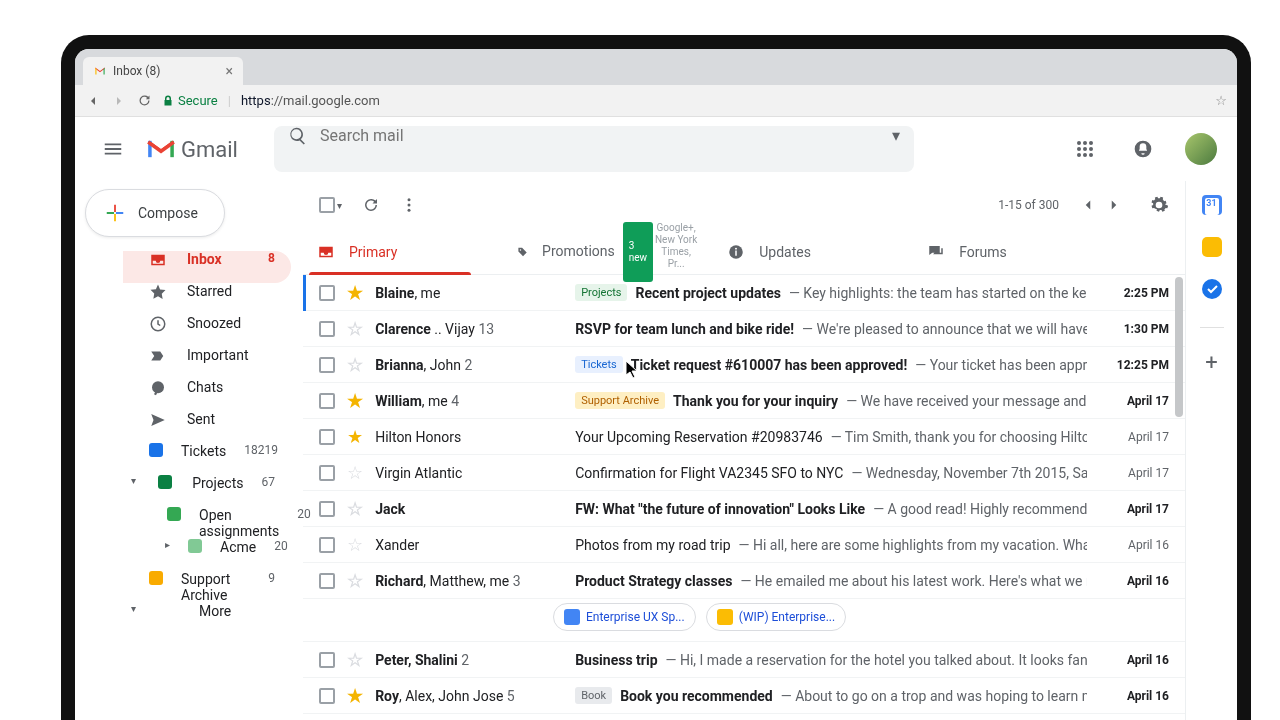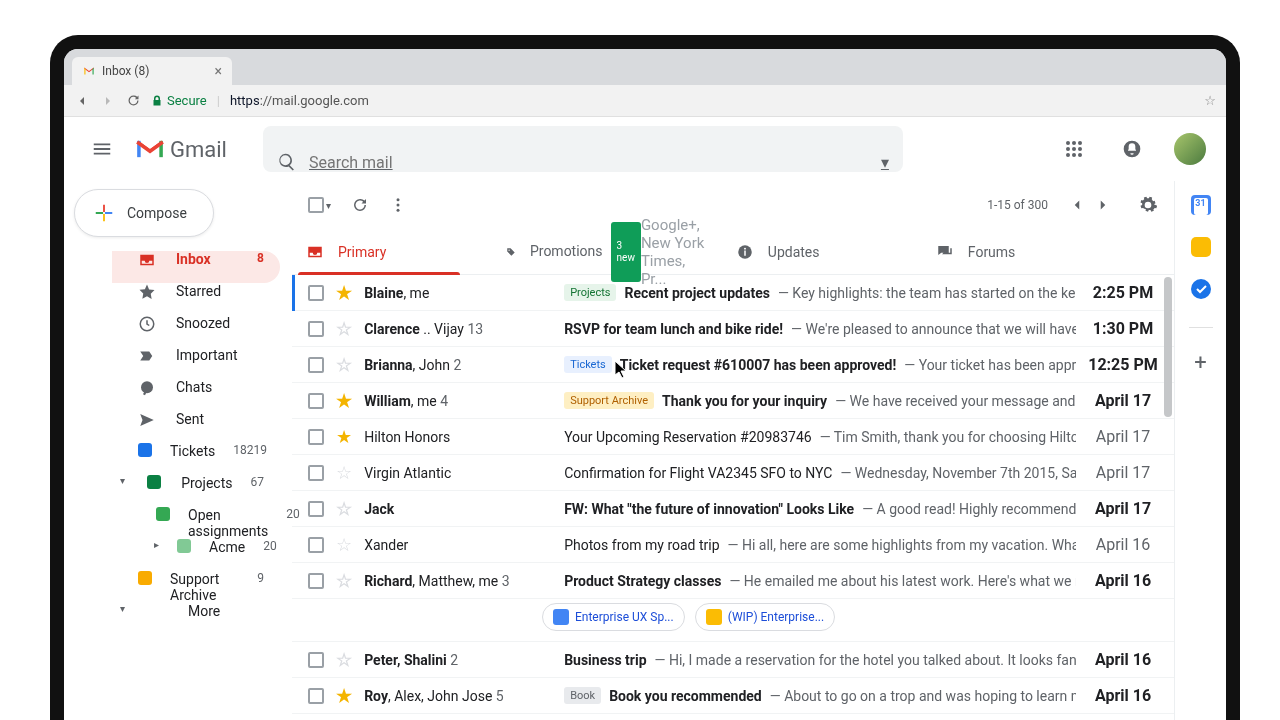--- a/index.html
+++ b/index.html
@@ -1,33 +1,33 @@
 <!DOCTYPE html>
 <html><head>
 <meta charset="utf-8">
 <style>
   * { box-sizing: border-box; margin: 0; padding: 0; font-family: Roboto, Arial, sans-serif; }
   body { background: #fff; width: 1280px; height: 720px; overflow: hidden; }
-  .device-frame { position:absolute; left:50px; top:35px; width:1190px; height:685px; border:14px solid #111; border-bottom:0; border-radius:28px 28px 0 0; background:#f1f3f4; overflow:hidden; }
+  .device-frame { position:absolute; left:61px; top:35px; width:1190px; height:685px; border:14px solid #111; border-bottom:0; border-radius:28px 28px 0 0; background:#f1f3f4; overflow:hidden; }
   .tabbar { height:36px; background:#d8dadd; display:flex; align-items:flex-end; padding:0 8px; }
   .tab { background:#f2f2f2; height:28px; border-radius:6px 6px 0 0; display:flex; align-items:center; gap:6px; padding:0 10px; font-size:12px; color:#444; min-width:160px; position:relative; }
   .tab .favicon { width:14px; height:14px; }
   .tab .close { margin-left:auto; font-size:14px; color:#777; cursor:pointer; }
   .addrbar { height:32px; background:#f2f2f2; display:flex; align-items:center; gap:10px; padding:0 10px; font-size:13px; color:#555; border-bottom:1px solid #e0e0e0; }
   .addrbar .icon { color:#666; cursor:pointer; }
   .secure { color:#0b8043; display:flex; align-items:center; gap:4px; }
   .addrbar .url { color:#555; }
   .addrbar .https { color:#0f172a; }
   .addrbar .star { margin-left:auto; color:#888; }
 
   .app { height:calc(100% - 68px); background:#fff; display:flex; flex-direction:column; }
   .app-header { height:64px; display:flex; align-items:center; padding:0 16px; gap:12px; }
   .hamburger { width:44px; height:44px; display:flex; align-items:center; justify-content:center; color:#5f6368; cursor:pointer; border-radius:50%; }
   .logo { display:flex; align-items:center; gap:6px; font-size:22px; color:#5f6368; }
-  .searchbox { flex:0 0 640px; margin-left:24px; height:46px; background:#f1f3f4; border-radius:8px; display:flex; align-items:flex-end; padding:0 14px; color:#5f6368;text-decoration:underline; }
+  .searchbox { flex:0 0 640px; margin-left:24px; height:46px; background:#f1f3f4; border-radius:8px; display:flex; align-items:flex-start; padding:0 14px; color:#5f6368; }
   .searchbox input { border:0; background:transparent; outline:none; font-size:16px; color:#5f6368; flex:1; }
   .searchbox .dropdown { color:#5f6368; cursor:pointer; }
   .app-header .spacer { flex:1; }
   .header-icons { display:flex; align-items:center; gap:18px; }
   .header-icons > div { width:40px; height:40px; display:flex; align-items:center; justify-content:center; border-radius:50%; cursor:pointer; color:#5f6368; }
   .avatar-img { width:32px; height:32px; border-radius:50%; background:linear-gradient(135deg,#a8c66c,#4b7a3f); }
 
   .body { flex:1; display:flex; overflow:hidden; }
   .sidebar { width:228px; padding-top:8px; }
   .compose { margin:0 0 14px 10px; width:140px; height:48px; border-radius:24px; border:1px solid #dadce0; box-shadow:0 1px 3px rgba(0,0,0,0.08); display:flex; align-items:center; gap:12px; padding:0 18px; font-size:14px; color:#3c4043; background:#fff; cursor:pointer; }
@@ -49,39 +49,39 @@
   .selectall { display:flex; align-items:center; gap:2px; }
   .checkbox { width:16px; height:16px; border:2px solid #9aa0a6; border-radius:2px; background:#fff; cursor:pointer; }
   .tool-icon { color:#5f6368; cursor:pointer; }
   .toolbar .range { margin-left:auto; font-size:12px; color:#5f6368; }
   .toolbar .pager { display:flex; gap:8px; }
 
   .tabs { height:46px; display:flex; border-bottom:1px solid #eceff1; }
   .cat-tab { flex:0 0 200px; display:flex; align-items:center; gap:14px; padding:0 14px; color:#5f6368; font-size:14px; cursor:pointer; position:relative; }
   .cat-tab.active { color:#d93025; }
   .cat-tab.active::after { content:''; position:absolute; left:6px; right:32px; bottom:-1px; height:3px; background:#d93025; border-radius:3px 3px 0 0; }
-  .cat-tab .sub { font-size:15px; color:#9aa0a6; display:block; }
+  .cat-tab .sub { font-size:10px; color:#9aa0a6; display:block;text-align:center; }
   .badge { background:#0f9d58; color:#fff; font-size:10px; padding:18px 6px; border-radius:3px; }
   .promo-col{display:flex;flex-direction:row;line-height:1.2;}
   .promo-line{display:flex;align-items:center;gap:8px}
 
   .mail-list { flex:1; overflow-y:auto; position:relative; }
   .row { display:flex; align-items:center; height:36px; padding:0 16px; gap:12px; font-size:14px; border-bottom:1px solid #f1f3f4; cursor:pointer; }
   .row.unread { font-weight:700; }
   .row.unread .snippet, .row .snippet { font-weight:400; color:#5f6368; }
   .row .star { color:#dadce0; cursor:pointer; font-size:18px; }
   .row .star.on { color:#f4b400; }
   .row .sender { width:188px; white-space:nowrap; overflow:hidden; text-overflow:ellipsis; color:#202124; }
   .row:not(.unread) .sender{ font-weight:400; }
   .row .sender .rest { font-weight:400; }
   .row .subjcell { flex:1; white-space:nowrap; overflow:hidden; text-overflow:ellipsis; display:flex; align-items:center; gap:8px; }
   .row .subj { color:#202124; }
   .row:not(.unread) .subj { font-weight:400; }
   .row .snippet::before{ content:" — "; }
-  .row .when { width:70px; text-align:center; font-size:16px; color:#5f6368; }
+  .row .when { width:70px; text-align:right; font-size:12px; color:#5f6368; }
   .row.unread .when { font-weight:700; color:#202124; }
   .maillabel { font-size:11px; padding:2px 6px; border-radius:3px; font-weight:400; }
   .attachrow { display:flex; gap:10px; padding:4px 0 10px 250px; border-bottom:1px solid #f1f3f4;}
   .chip{ border:1px solid #dadce0; border-radius:14px; height:28px; display:flex; align-items:center; gap:6px; padding:0 10px; font-size:12px; color:#1d4ed8;}
   .chip .ci{width:16px;height:16px;border-radius:3px;display:inline-block;}
   .selected-indicator{ position:absolute; left:0; width:3px; height:36px; background:#1a73e8; }
 
   .rail { width:52px; border-left:1px solid #eceff1; display:flex; flex-direction:column; align-items:center; gap:22px; padding-top:14px; }
   .rail-icon{ width:20px; height:20px; border-radius:4px; cursor:pointer; }
   .scroll-thumb{ position:absolute; right:2px; top:2px; width:8px; height:140px; background:#c5c7c9; border-radius:4px;}

